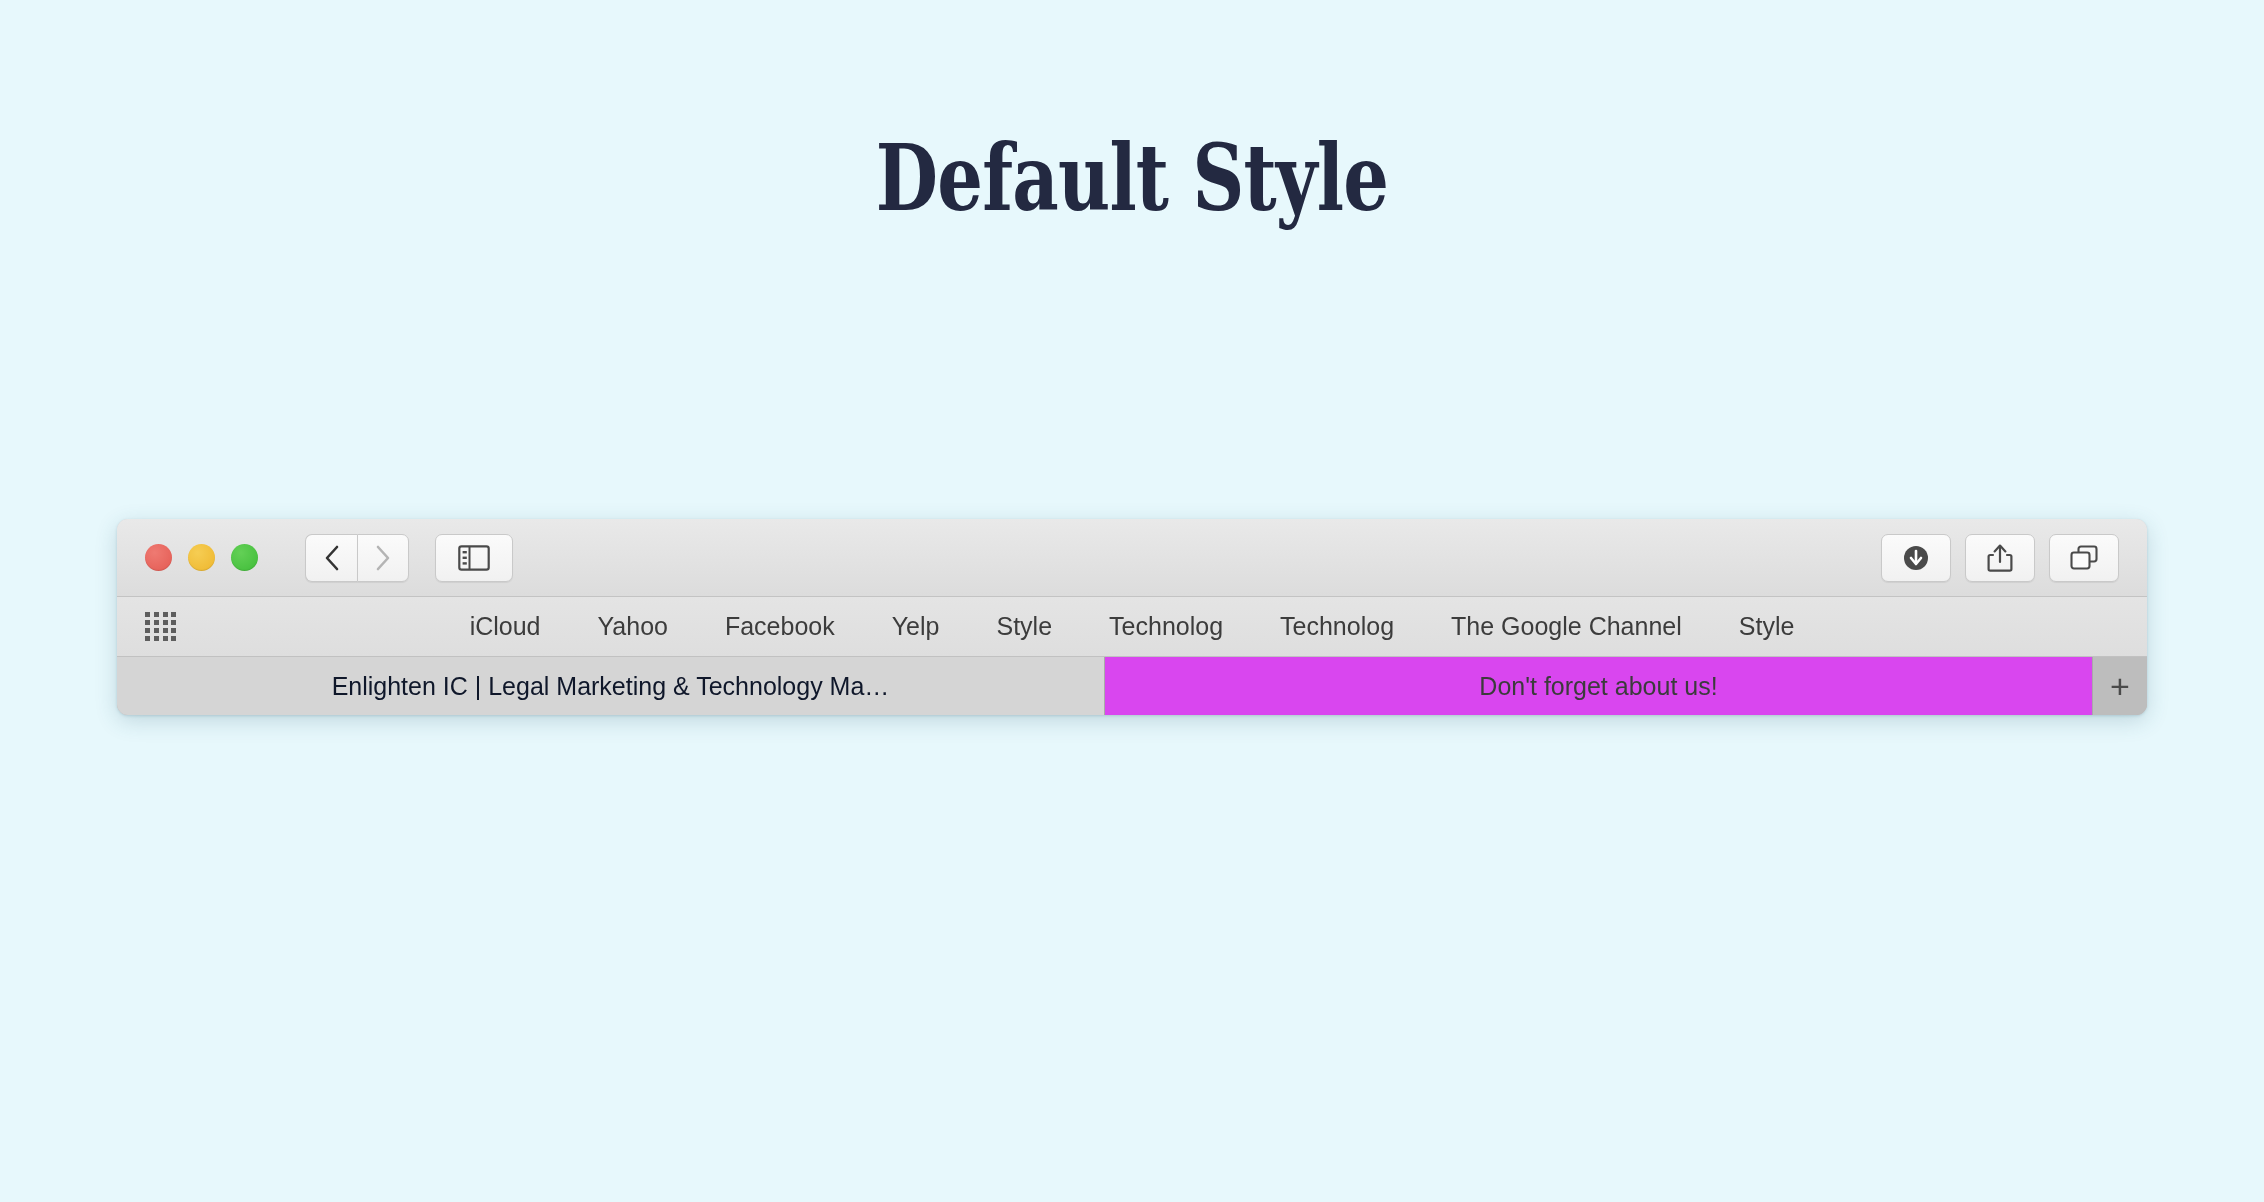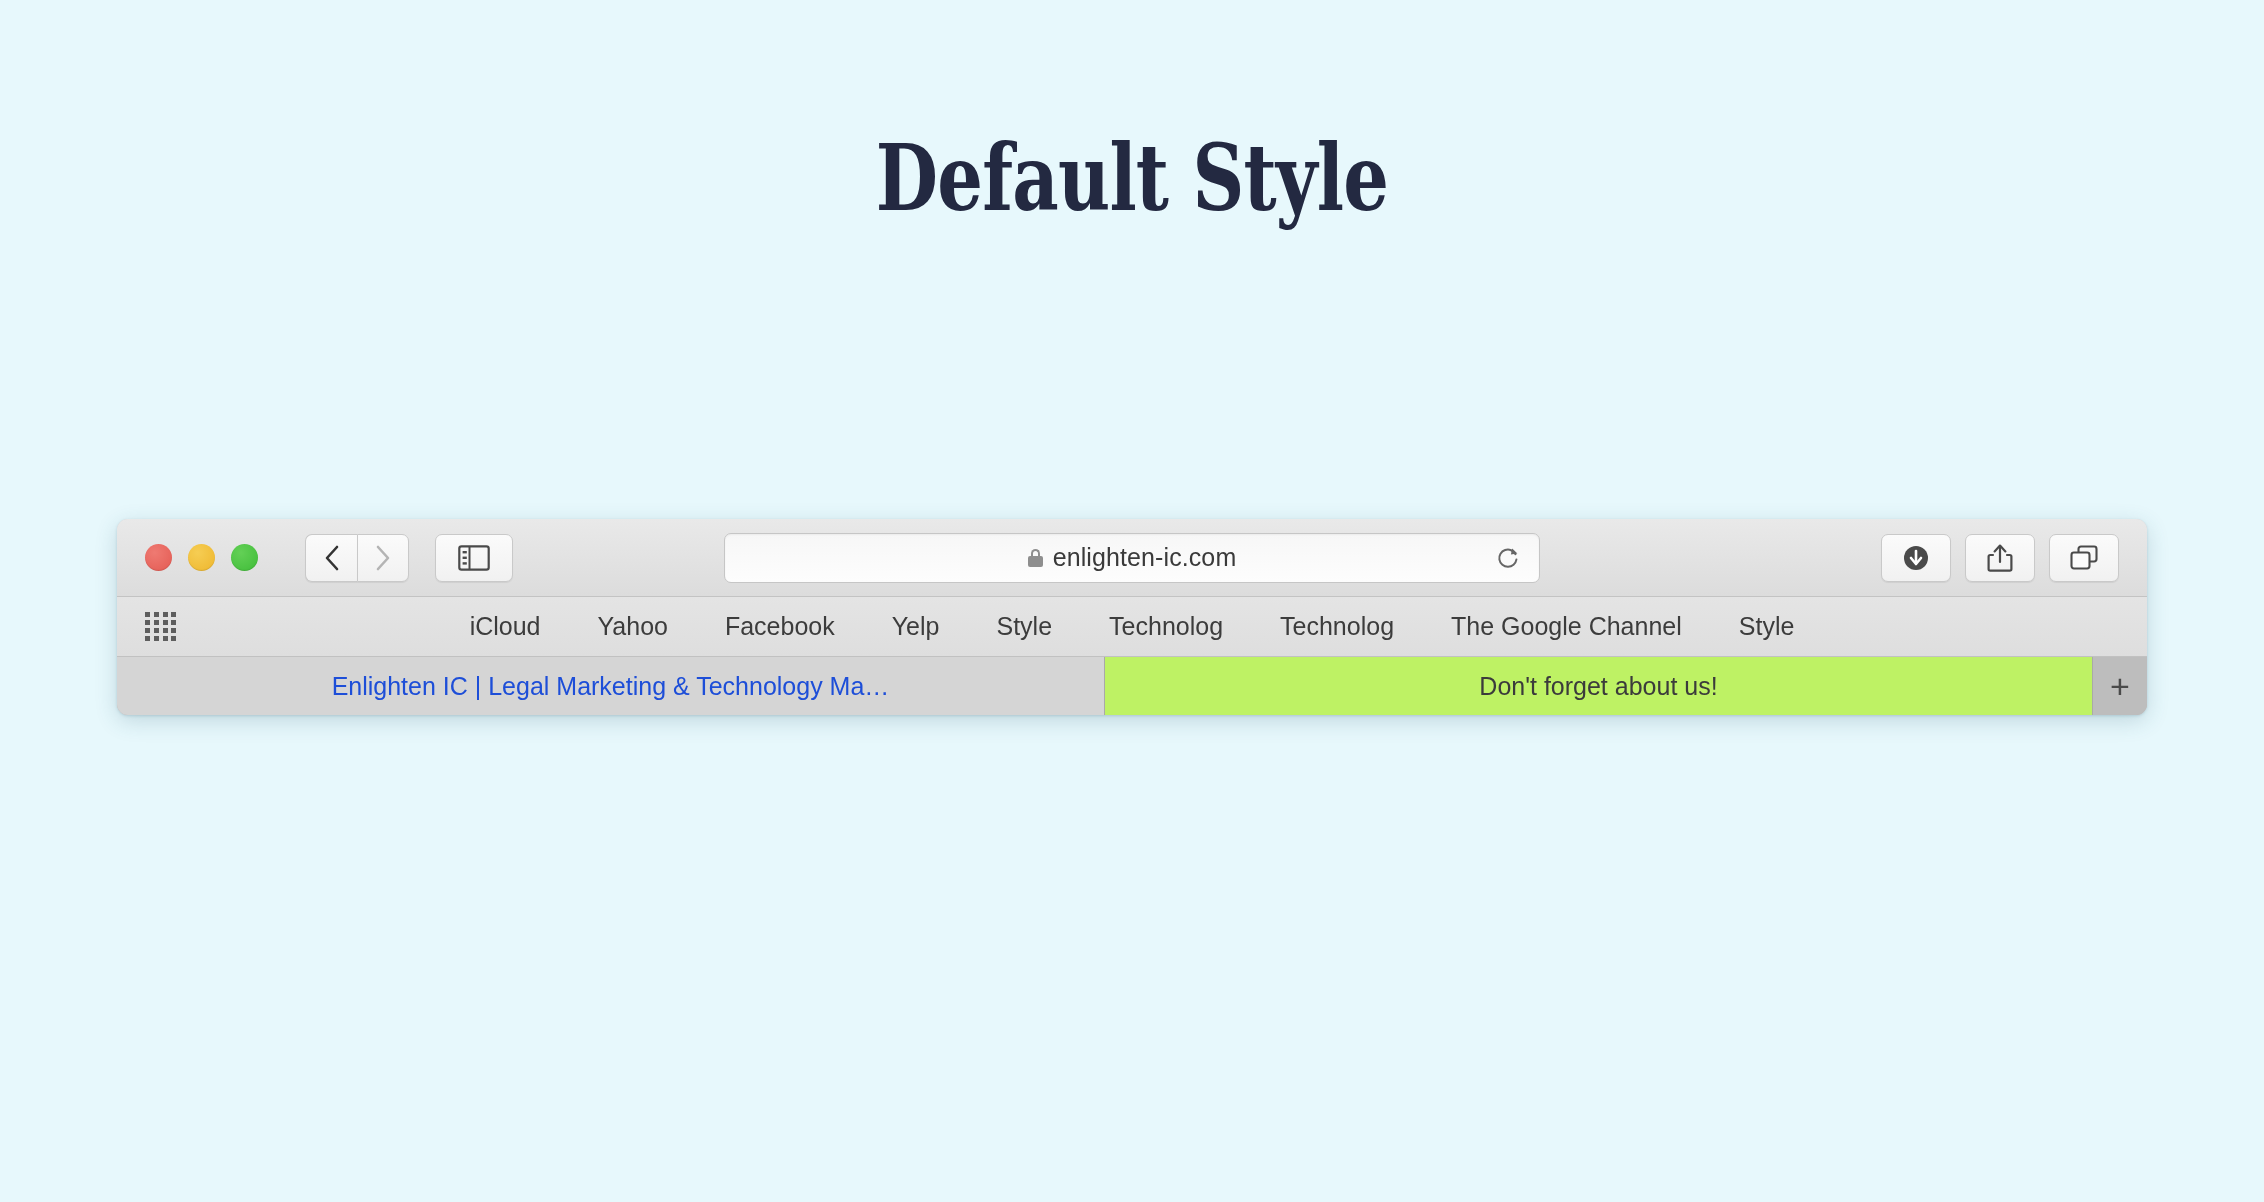--- a/index.html
+++ b/index.html
@@ -216,25 +216,25 @@
     flex: 1 1 0;
     display: flex;
     align-items: center;
     justify-content: center;
     font-size: 25px;
     color: #3b3b3b;
     border-right: 1px solid #a9a9a9;
     box-sizing: border-box;
     overflow: hidden;
     white-space: nowrap;
-    background: #bef264;
+    background: #d946ef;
   }
   .tab.active {
     background: #d5d5d5;
-    color: #1d4ed8;
+    color: #0f172a;
   }
   .newtab {
     flex: 0 0 54px;
     display: flex;
     align-items: center;
     justify-content: center;
     background: #bdbdbd;
     color: #4a4a4a;
     font-size: 34px;
     font-weight: 300;
@@ -271,37 +271,20 @@
         <svg width="32" height="26" viewBox="0 0 32 26">
           <rect x="1.3" y="1.3" width="29.4" height="23.4" rx="2.2" fill="none" stroke="#4a4a4a" stroke-width="2.2"></rect>
           <line x1="11.5" y1="1.5" x2="11.5" y2="24.5" stroke="#4a4a4a" stroke-width="2"></line>
           <rect x="4.6" y="6" width="4.2" height="2.4" fill="#4a4a4a"></rect>
           <rect x="4.6" y="11.6" width="4.2" height="2.4" fill="#4a4a4a"></rect>
           <rect x="4.6" y="17.2" width="4.2" height="2.4" fill="#4a4a4a"></rect>
         </svg>
       </div>
     </div>
 
-    <div class="address-wrap">
-      <div class="address-bar">
-        <div class="url-inner">
-          <span class="lock-icon">
-            <span class="shackle"></span>
-            <span class="body"></span>
-          </span>
-          <span class="url-text" title="Search or enter website name">enlighten-ic.com</span>
-        </div>
-        <div class="reload-btn">
-          <svg width="26" height="26" viewBox="0 0 26 26">
-            <path d="M20.5 9.2 A 8.6 8.6 0 1 0 13 21.8 A 8.6 8.6 0 0 0 21.4 14.6" fill="none" stroke="#666" stroke-width="2" stroke-linecap="round"></path>
-            <polygon points="17.2,3.4 22.4,8.4 15.9,9.4" fill="#666"></polygon>
-          </svg>
-        </div>
-      </div>
-    </div>
 
     <div class="right-group">
       <div class="rbtn">
         <svg width="30" height="30" viewBox="0 0 30 30">
           <circle cx="15" cy="15" r="12" fill="#4a4a4a"></circle>
           <line x1="15" y1="8" x2="15" y2="19" stroke="#fff" stroke-width="2.6" stroke-linecap="round"></line>
           <polyline points="10,15 15,21 20,15" fill="none" stroke="#fff" stroke-width="2.6" stroke-linecap="round" stroke-linejoin="round"></polyline>
         </svg>
       </div>
       <div class="rbtn">

